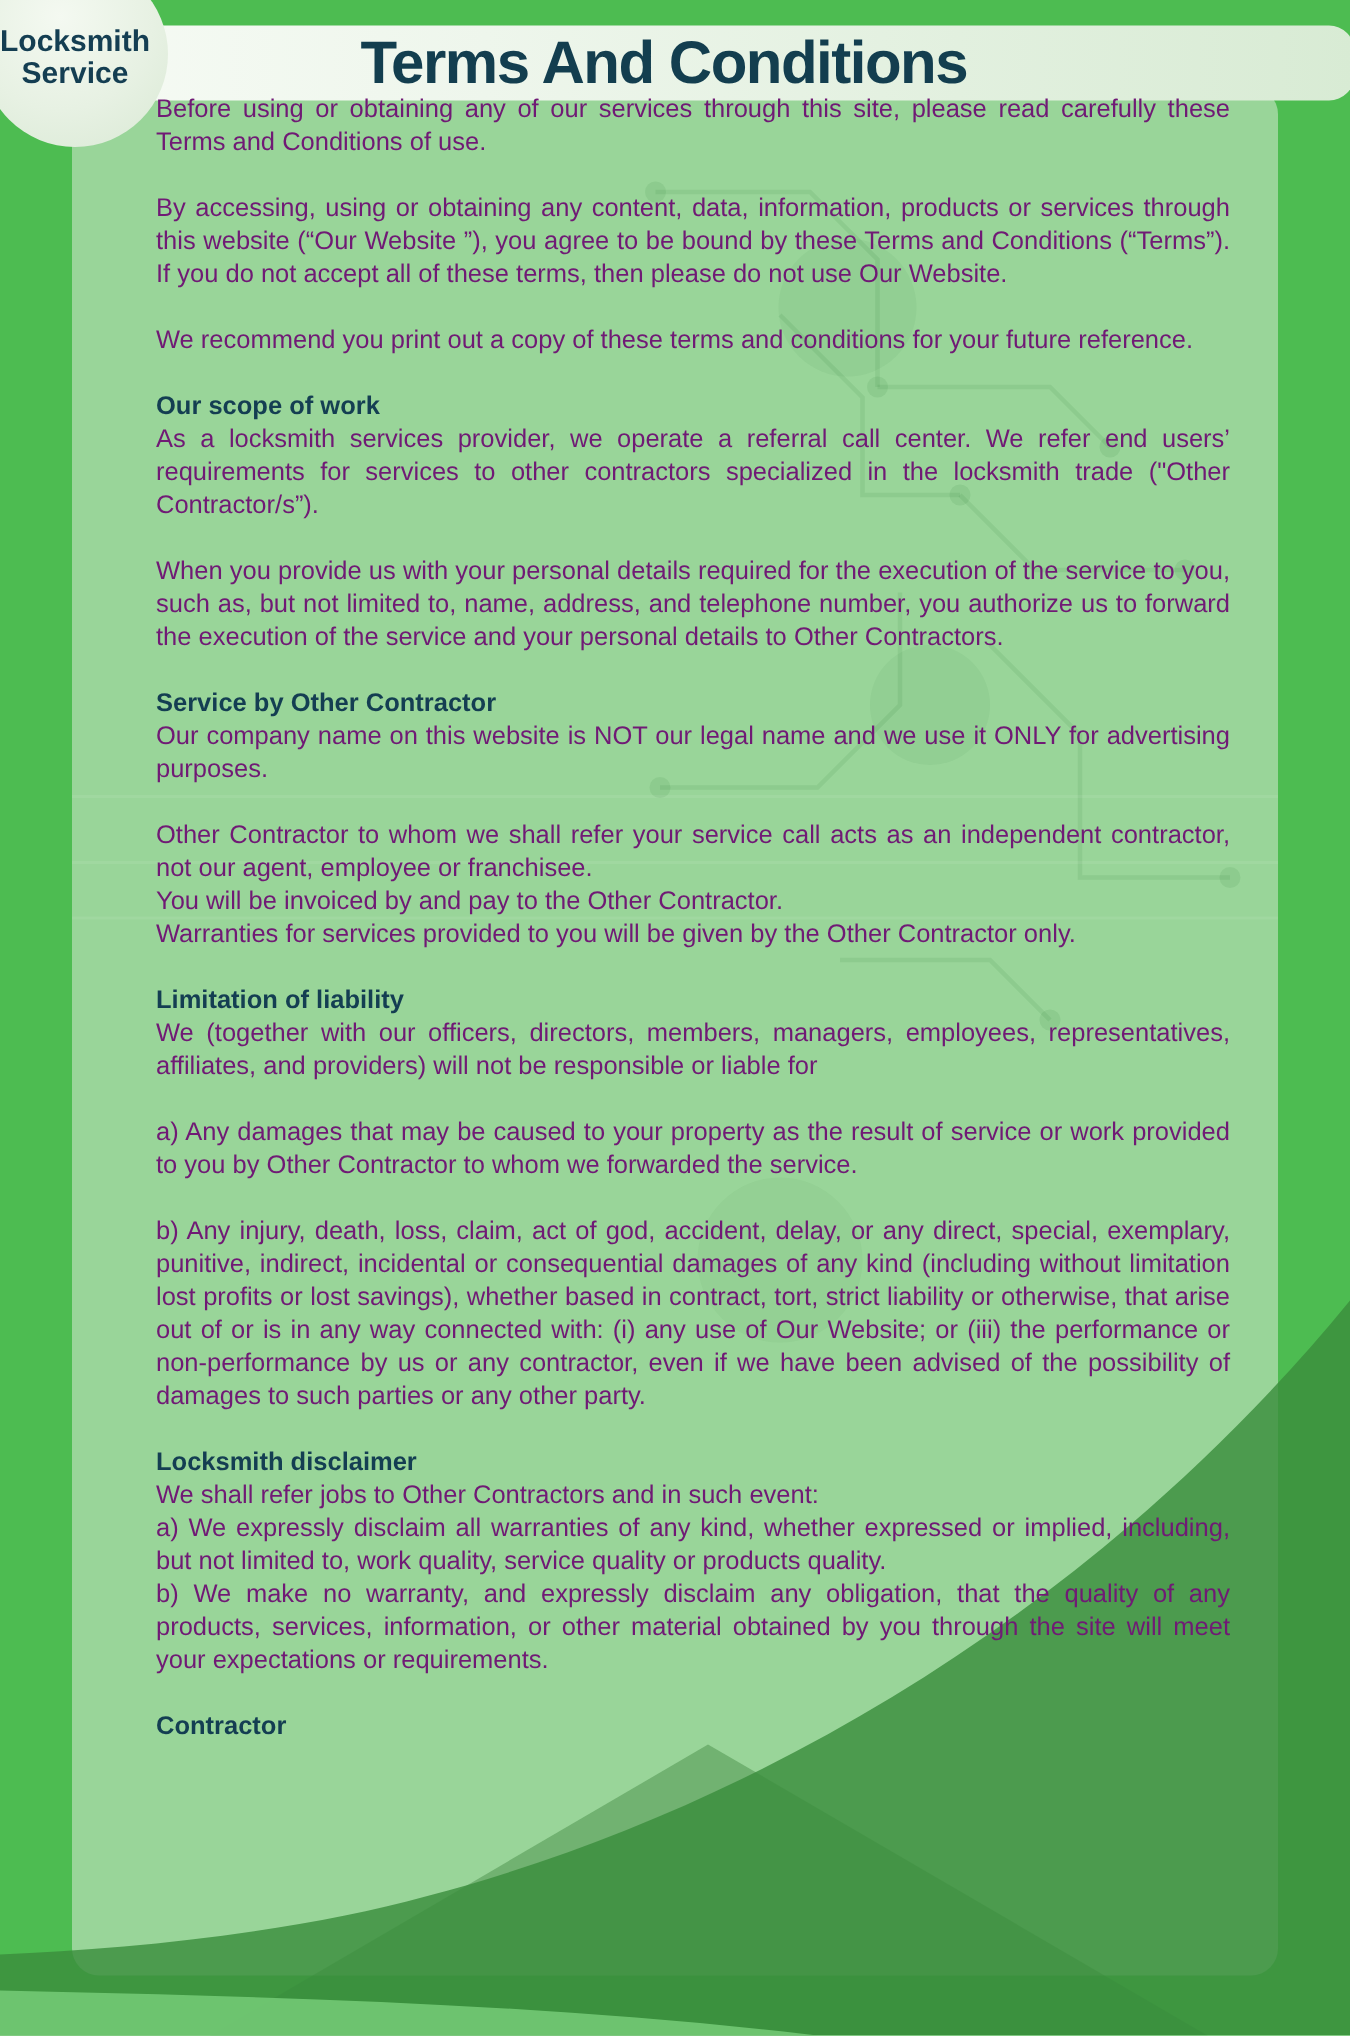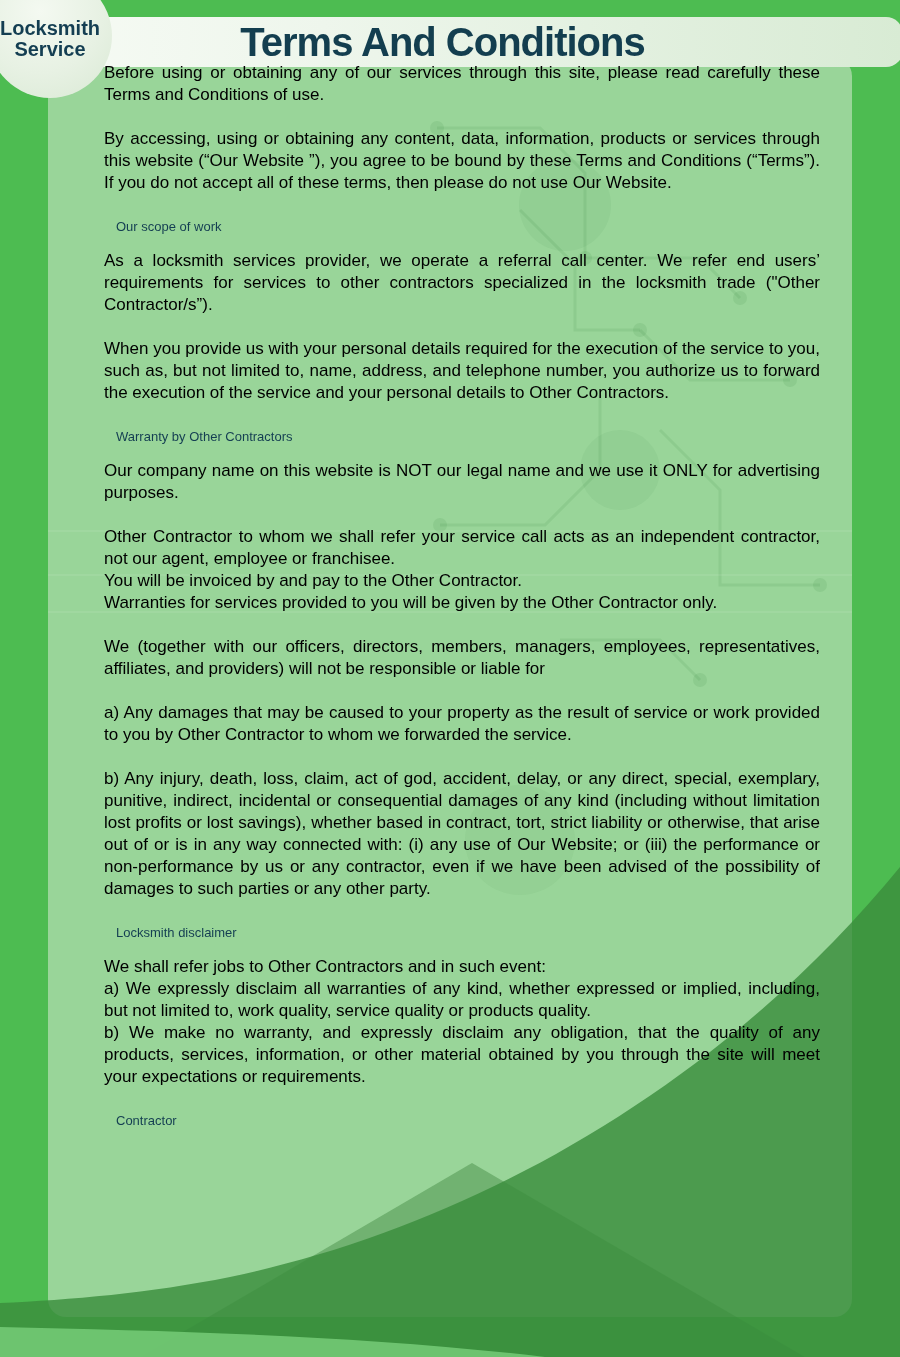--- a/index.html
+++ b/index.html
@@ -70,29 +70,29 @@
   .content {
     position: absolute;
     left: 104px; top: 62px;
     width: 716px;
     z-index: 6;
   }
   .para {
     margin: 0 0 22px 0;
     font-size: 17px;
     line-height: 22px;
-    color: #000000;
+    color: #701a75;
     text-align: justify;
     white-space: pre-line;
   }
   .heading {
-    margin: 12px;
-    font-size: 13px;
+    margin: 0;
+    font-size: 17px;
     line-height: 22px;
-    font-weight: normal;
+    font-weight: bold;
     color: #143e52;
   }
 </style>
 </head>
 <body>
 
 <div class="page">
 
   <div class="panel"></div>
 
@@ -137,28 +137,30 @@
   </div>
 
   <div class="logo-circle">
     <span class="logo-line">Locksmith</span>
     <span class="logo-line">Service</span>
   </div>
 
   <div class="content">
       <p class="para">Before using or obtaining any of our services through this site, please read carefully these Terms and Conditions of use.</p>
       <p class="para">By accessing, using or obtaining any content, data, information, products or services through this website (“Our Website ”), you agree to be bound by these Terms and Conditions (“Terms”). If you do not accept all of these terms, then please do not use Our Website.</p>
+      <p class="para">We recommend you print out a copy of these terms and conditions for your future reference.</p>
       <h2 class="heading">Our scope of work</h2>
       <p class="para">As a locksmith services provider, we operate a referral call center. We refer end users’ requirements for services to other contractors specialized in the locksmith trade ("Other Contractor/s”).</p>
       <p class="para">When you provide us with your personal details required for the execution of the service to you, such as, but not limited to, name, address, and telephone number, you authorize us to forward the execution of the service and your personal details to Other Contractors.</p>
-      <h2 class="heading">Warranty by Other Contractors</h2>
+      <h2 class="heading">Service by Other Contractor</h2>
       <p class="para">Our company name on this website is NOT our legal name and we use it ONLY for advertising purposes.</p>
       <p class="para">Other Contractor to whom we shall refer your service call acts as an independent contractor, not our agent, employee or franchisee.
 You will be invoiced by and pay to the Other Contractor.
 Warranties for services provided to you will be given by the Other Contractor only.</p>
+      <h2 class="heading">Limitation of liability</h2>
       <p class="para">We (together with our officers, directors, members, managers, employees, representatives, affiliates, and providers) will not be responsible or liable for</p>
       <p class="para">a) Any damages that may be caused to your property as the result of service or work provided to you by Other Contractor to whom we forwarded the service.</p>
       <p class="para">b) Any injury, death, loss, claim, act of god, accident, delay, or any direct, special, exemplary, punitive, indirect, incidental or consequential damages of any kind (including without limitation lost profits or lost savings), whether based in contract, tort, strict liability or otherwise, that arise out of or is in any way connected with: (i) any use of Our Website; or (iii) the performance or non-performance by us or any contractor, even if we have been advised of the possibility of damages to such parties or any other party.</p>
       <h2 class="heading">Locksmith disclaimer</h2>
       <p class="para">We shall refer jobs to Other Contractors and in such event:
 a) We expressly disclaim all warranties of any kind, whether expressed or implied, including, but not limited to, work quality, service quality or products quality.
 b) We make no warranty, and expressly disclaim any obligation, that the quality of any products, services, information, or other material obtained by you through the site will meet your expectations or requirements.</p>
       <h2 class="heading">Contractor</h2>
     </div>
 

